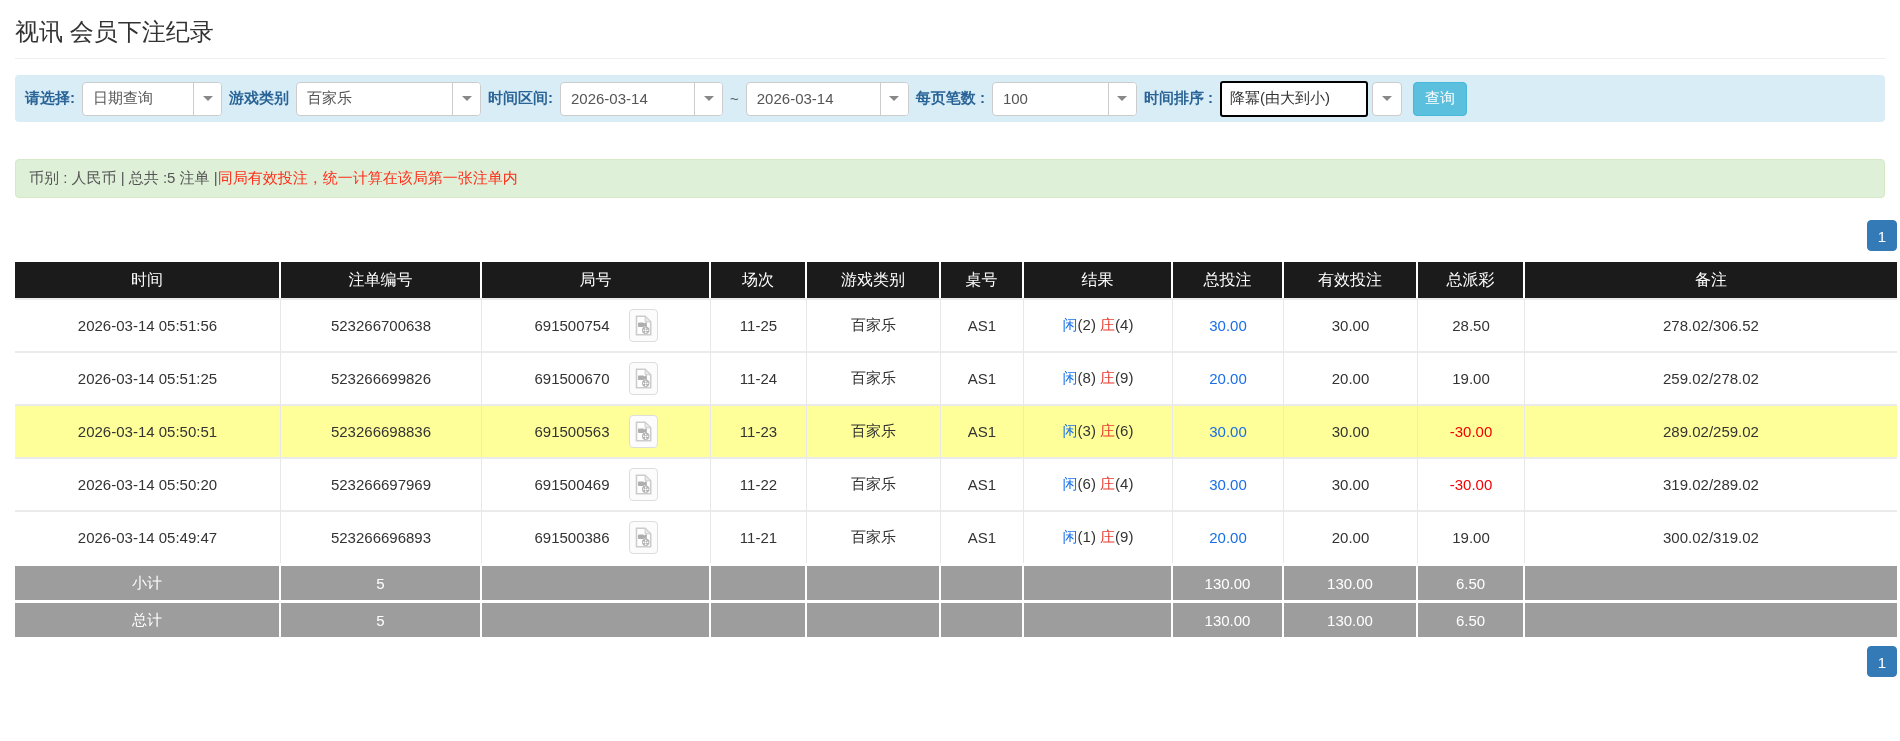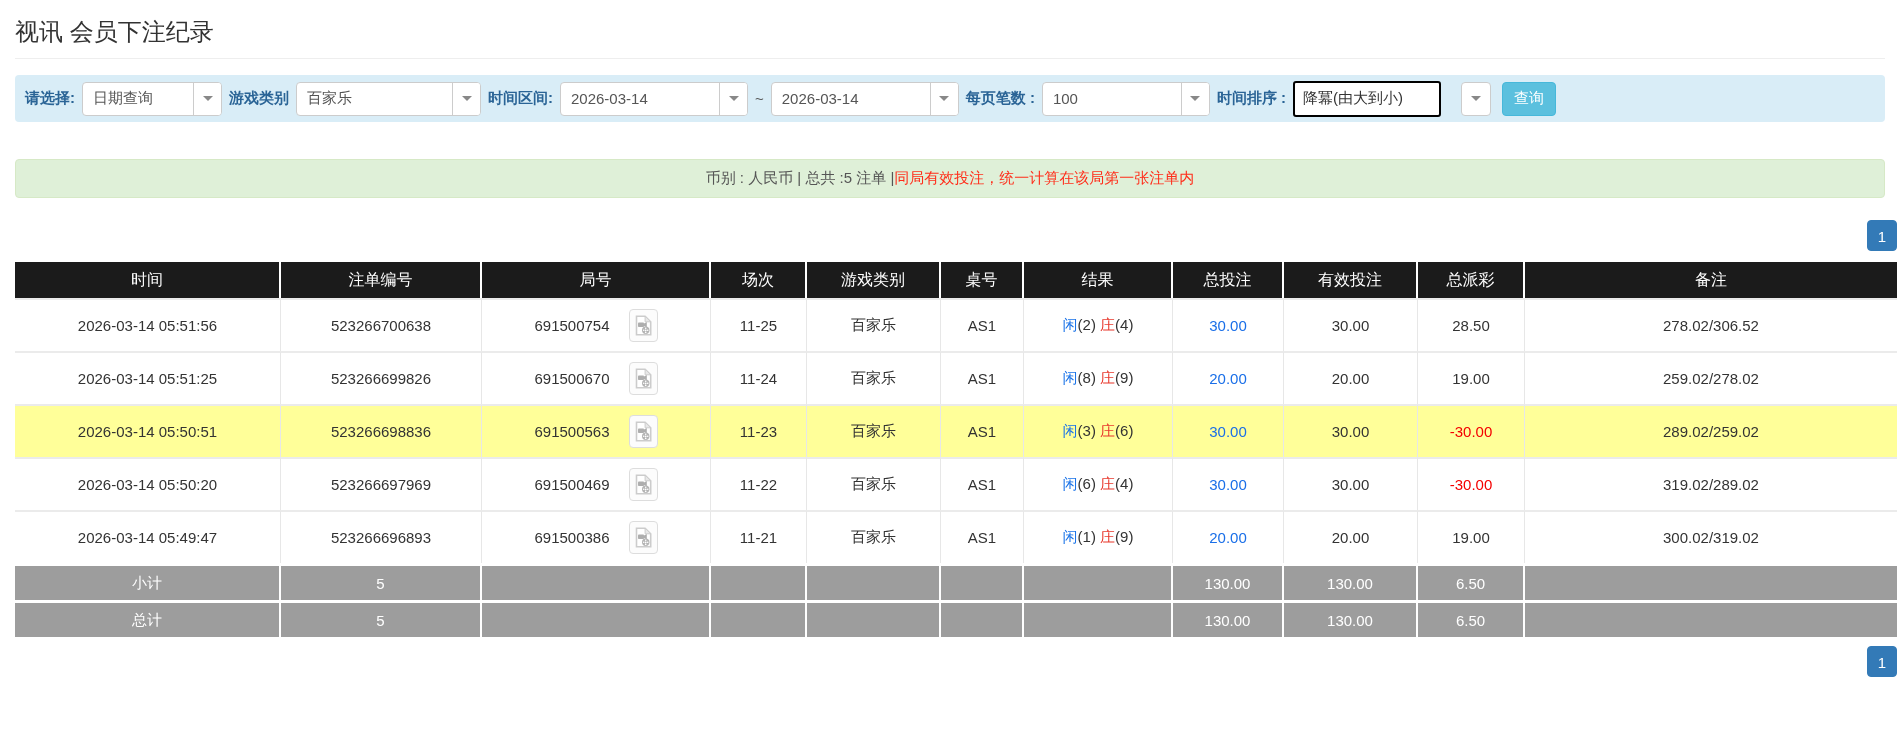--- a/index.html
+++ b/index.html
@@ -15,34 +15,34 @@
   .filter-bar { margin: 13px 15px 0 15px; height: 47px; background: #d9edf7; border-radius: 4px;
     display: flex; align-items: center; padding: 0 10px; gap: 7px; }
   .flabel { color: #2a6496; font-weight: bold; font-size: 15px; white-space: nowrap; }
   .combo { display: inline-flex; align-items: stretch; background: #fff; border: 1px solid #ccc;
     border-radius: 4px; height: 34px; overflow: hidden; }
   .combo-text { display: flex; align-items: center; padding: 0 10px; font-size: 15px; color: #555; flex: 1; }
   .combo-caret { width: 28px; border-left: 1px solid #ccc; display: flex; align-items: center;
     justify-content: center; background: #fff; cursor: pointer; }
   .caret { width: 0; height: 0; border-left: 5px solid transparent; border-right: 5px solid transparent;
     border-top: 5px solid #888; display: inline-block; }
-  .w140 { width: 140px; } .w185 { width: 185px; } .w163 { width: 188px; gap: 24px; } .w168 { width: 168px; }
+  .w140 { width: 140px; } .w185 { width: 185px; } .w163 { width: 163px; gap: 24px; } .w168 { width: 145px; }
   .tilde { color: #555; font-size: 15px; }
-  .sort-wrap { display: inline-flex; align-items: center; gap: 20px; }
+  .sort-wrap { display: inline-flex; align-items: center; gap: 4px; }
   .sort-input { width: 148px; height: 36px; border: 2px solid #000; border-radius: 3px; background: #fff;
     display: flex; align-items: center; padding: 0 8px; font-size: 15px; color: #333; }
   .caret-btn { width: 30px; height: 34px; border: 1px solid #ccc; border-radius: 4px; background: #fff;
     display: flex; align-items: center; justify-content: center; cursor: pointer; }
   .btn-search { margin-left: 4px; width: 54px; height: 34px; background: #5bc0de; border: 1px solid #46b8da;
     border-radius: 4px; color: #fff; font-size: 15px; cursor: pointer;
     font-family: "Liberation Sans", "DejaVu Sans", sans-serif; }
 
   
   .summary-bar { margin: 37px 15px 0 15px; height: 39px; background: #dff0d8; border: 1px solid #d6e9c6;
-    border-radius: 4px; display: flex; align-items: center; justify-content: center; padding: 0 13px; }
+    border-radius: 4px; display: flex; align-items: center; justify-content: flex-start; padding: 0 13px; }
   .summary-left { color: #555; font-size: 15px; }
   .summary-right { color: #ff2d1a; font-size: 15px; }
 
   
   .pager { text-align: right; margin: 22px 3px 0 0; height: 31px; }
   .pager.bottom { margin-top: 9px; }
   .page-btn { display: inline-block; min-width: 27px; height: 31px; line-height: 31px; padding: 0 10px;
     background: #337ab7; border: 1px solid #337ab7; border-radius: 4px; color: #fff; font-size: 15px;
     text-align: center; cursor: pointer; }
 

